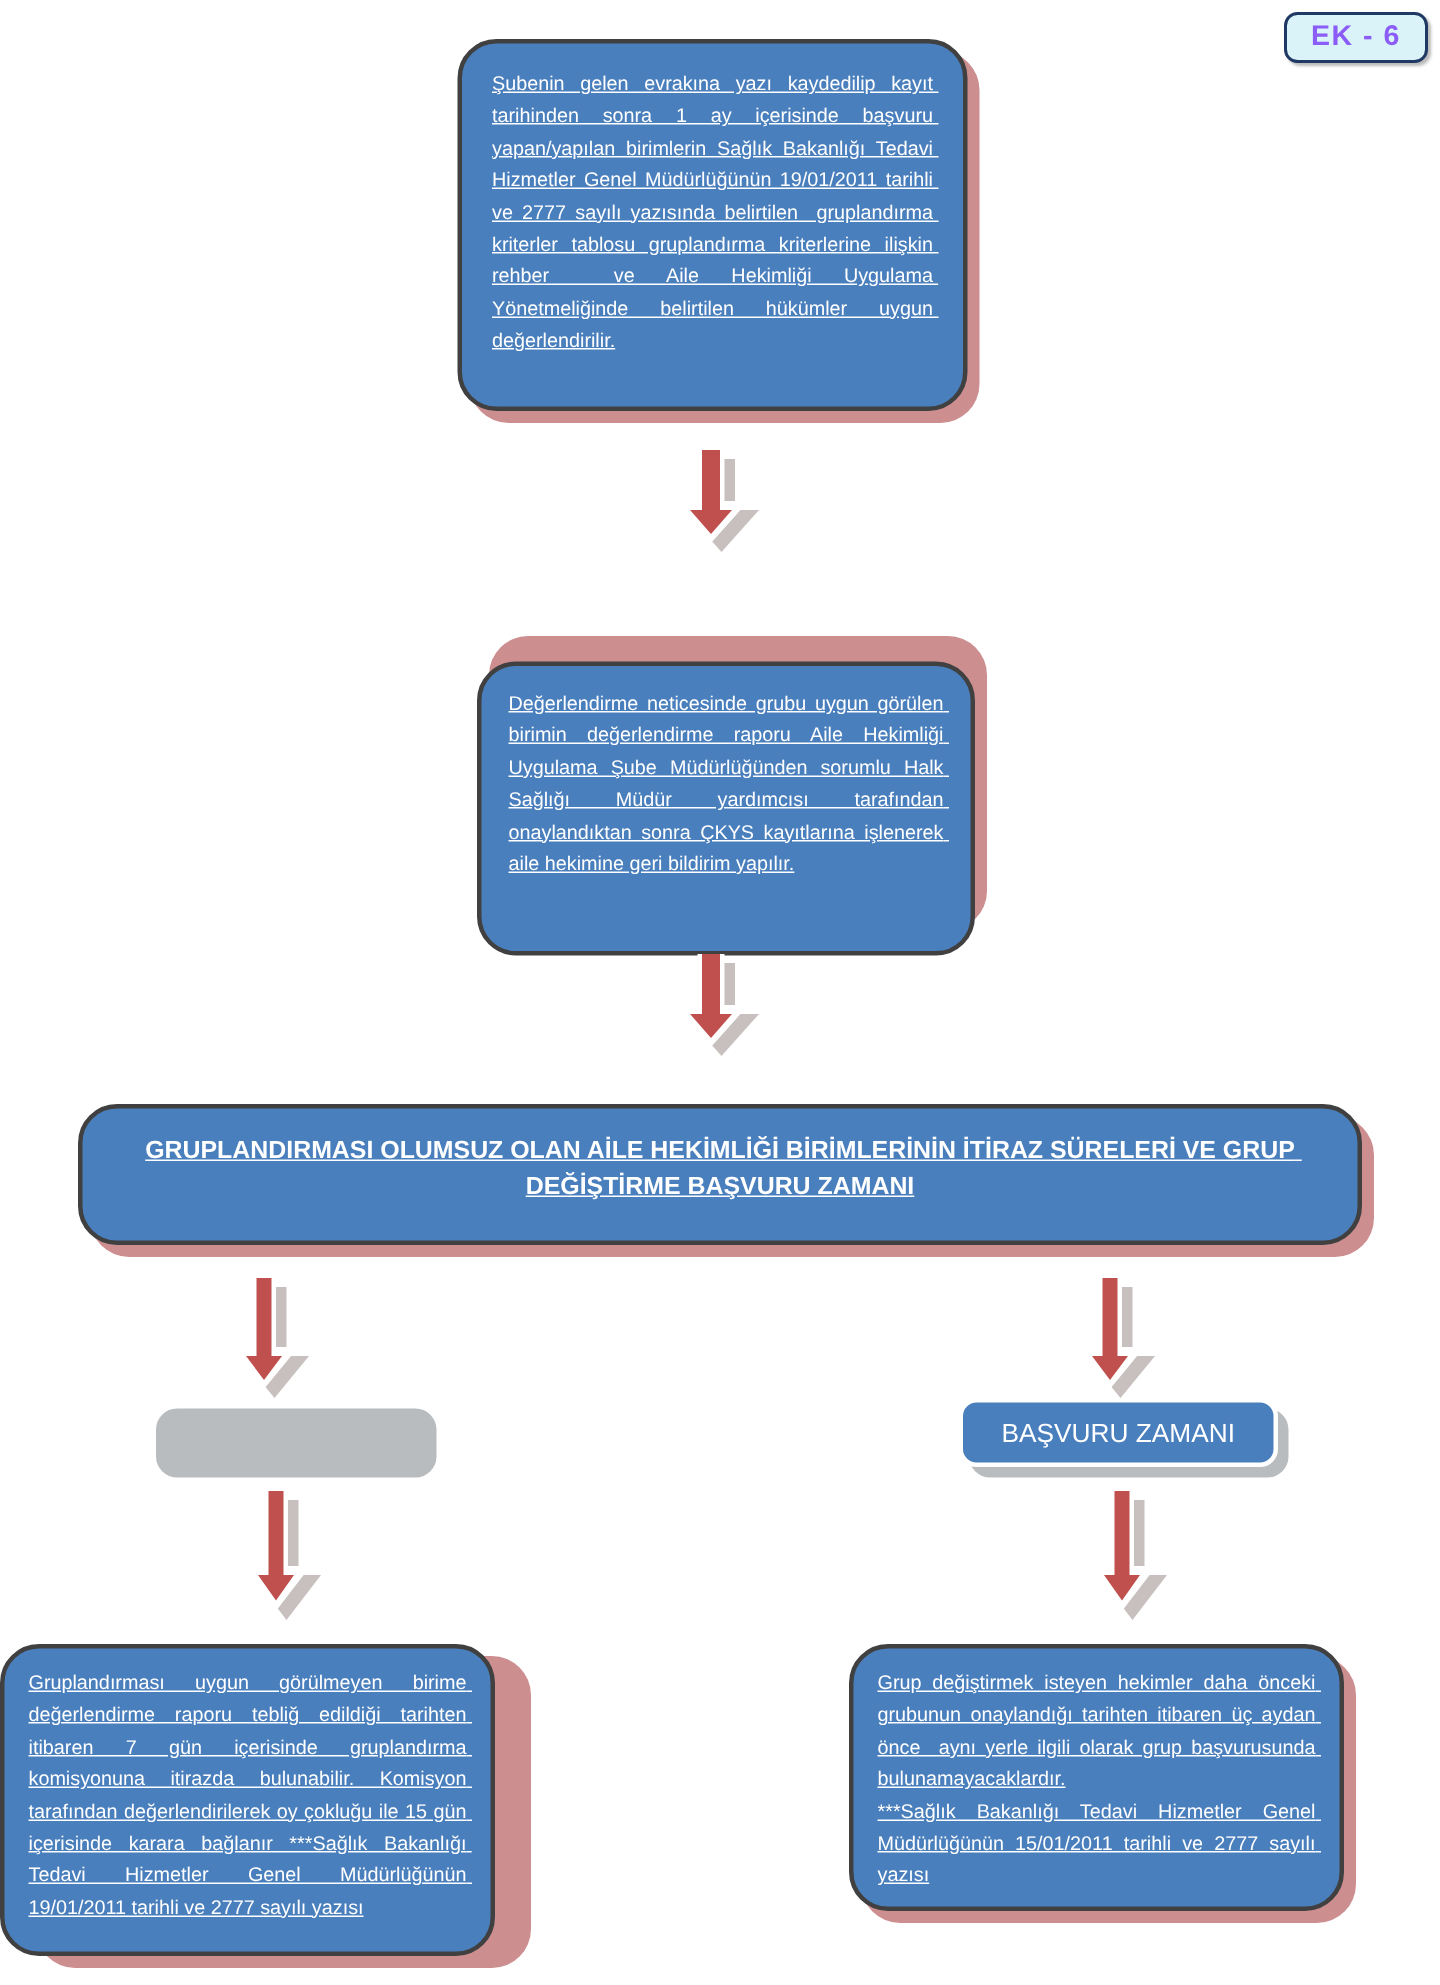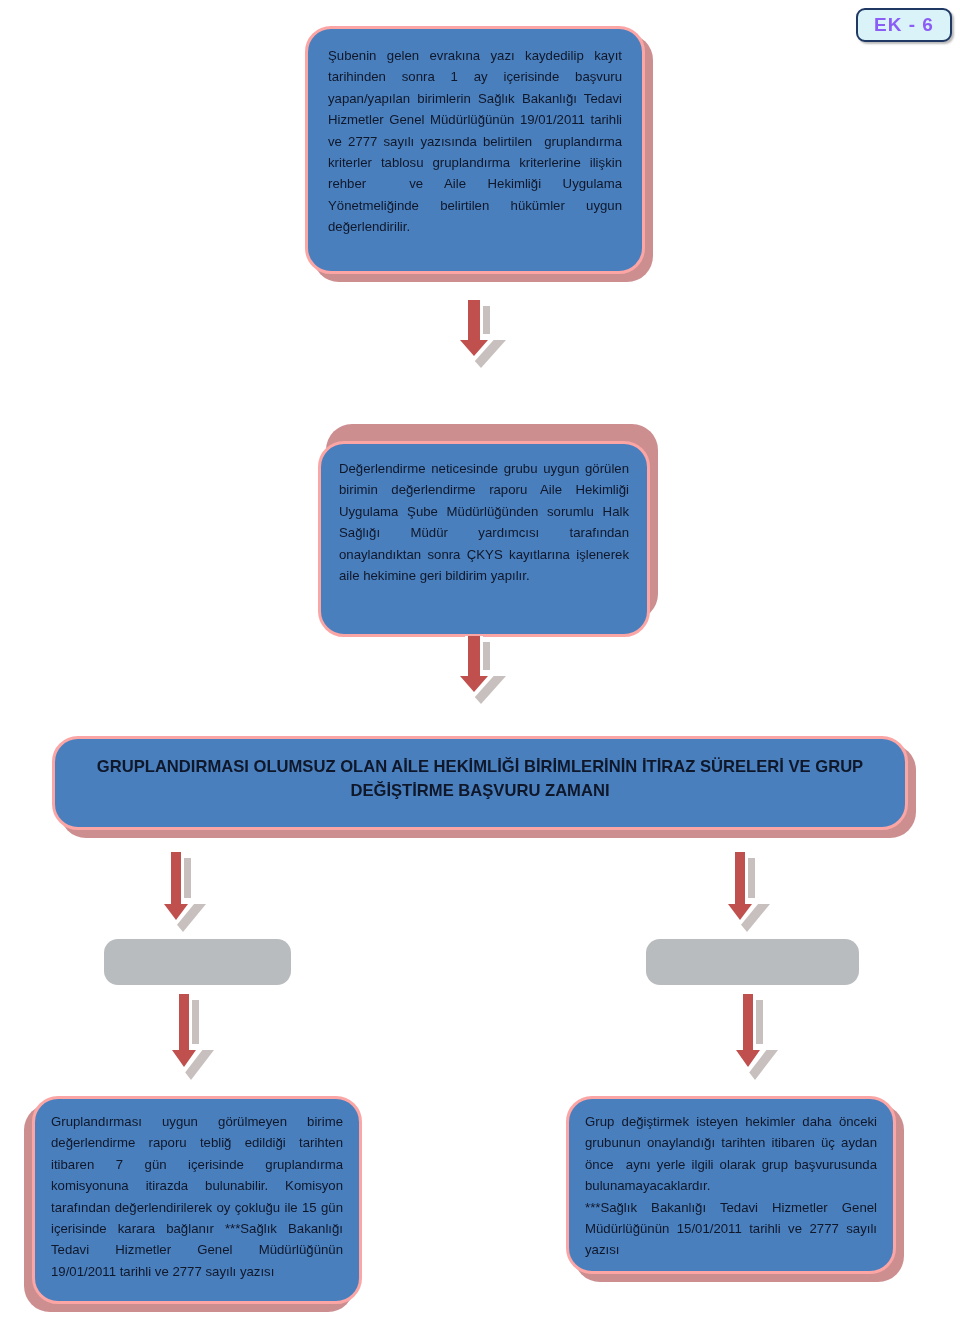--- a/index.html
+++ b/index.html
@@ -20,25 +20,26 @@
     left: 0; top: 0;
     width: 960px;
     height: 1323px;
   }
 
   
   .rbox {
     position: absolute;
     box-sizing: border-box;
     background: #4a7fbd;
-    border: 3px solid #fca5a5;
+    border: 3px solid #404040;
     border-radius: 26px;
-    color: #0f172a;
+    color: #ffffff;
     text-align: justify;
     text-justify: inter-word;
+    text-decoration: underline;
   }
   .rbox .txt {
     display: block;
     white-space: pre-wrap;
   }
 
   
   .shadow-rose {
     position: absolute;
     background: #cd8e90;
@@ -130,21 +131,21 @@
     justify-content: center;
     z-index: 2;
   }
   #box-4 { left: 97px; top: 932px; width: 187px; height: 46px; }
   #box-4-shadow { left: 104px; top: 939px; width: 187px; height: 46px; }
   #box-5 { left: 639px; top: 932px; width: 213px; height: 46px; }
   #box-5-shadow { left: 646px; top: 939px; width: 213px; height: 46px; }
 
   
   #box-6 {
-    left: 32px;
+    left: 0;
     top: 1096px;
     width: 330px;
     height: 208px;
     padding: 12px 16px 2px 16px;
     font-size: 13.2px;
     line-height: 1.62;
     z-index: 2;
   }
   #box-6-shadow { left: 24px; top: 1104px; width: 330px; height: 208px; }
 
@@ -235,20 +236,23 @@
       <g>
         <path d="M16 0 L32 0 L32 46 L47 46 L24 74 L1 46 L16 46 Z" fill="#ffffff"></path>
         <path d="M19 0 L29 0 L29 52 L36 52 L24 68 L12 52 L19 52 Z" fill="#c0504d"></path>
       </g>
     </svg>
   </div>
 
   <div class="shadow-gray" id="box-4-shadow"></div>
 
   <div class="shadow-gray" id="box-5-shadow"></div>
+  <div class="pill" id="box-5">
+    <span>BAŞVURU ZAMANI</span>
+  </div>
 
   <div class="arrow" style="left:160px; top:994px;">
     <svg width="62" height="92" viewBox="0 0 62 92" xmlns="http://www.w3.org/2000/svg">
       <g transform="translate(7,6)">
         <path d="M16 0 L32 0 L32 50 L47 50 L24 80 L1 50 L16 50 Z" fill="#bdb5b3" opacity="0.85"></path>
       </g>
       <g>
         <path d="M16 0 L32 0 L32 50 L47 50 L24 80 L1 50 L16 50 Z" fill="#ffffff"></path>
         <path d="M19 0 L29 0 L29 56 L36 56 L24 73 L12 56 L19 56 Z" fill="#c0504d"></path>
       </g>

